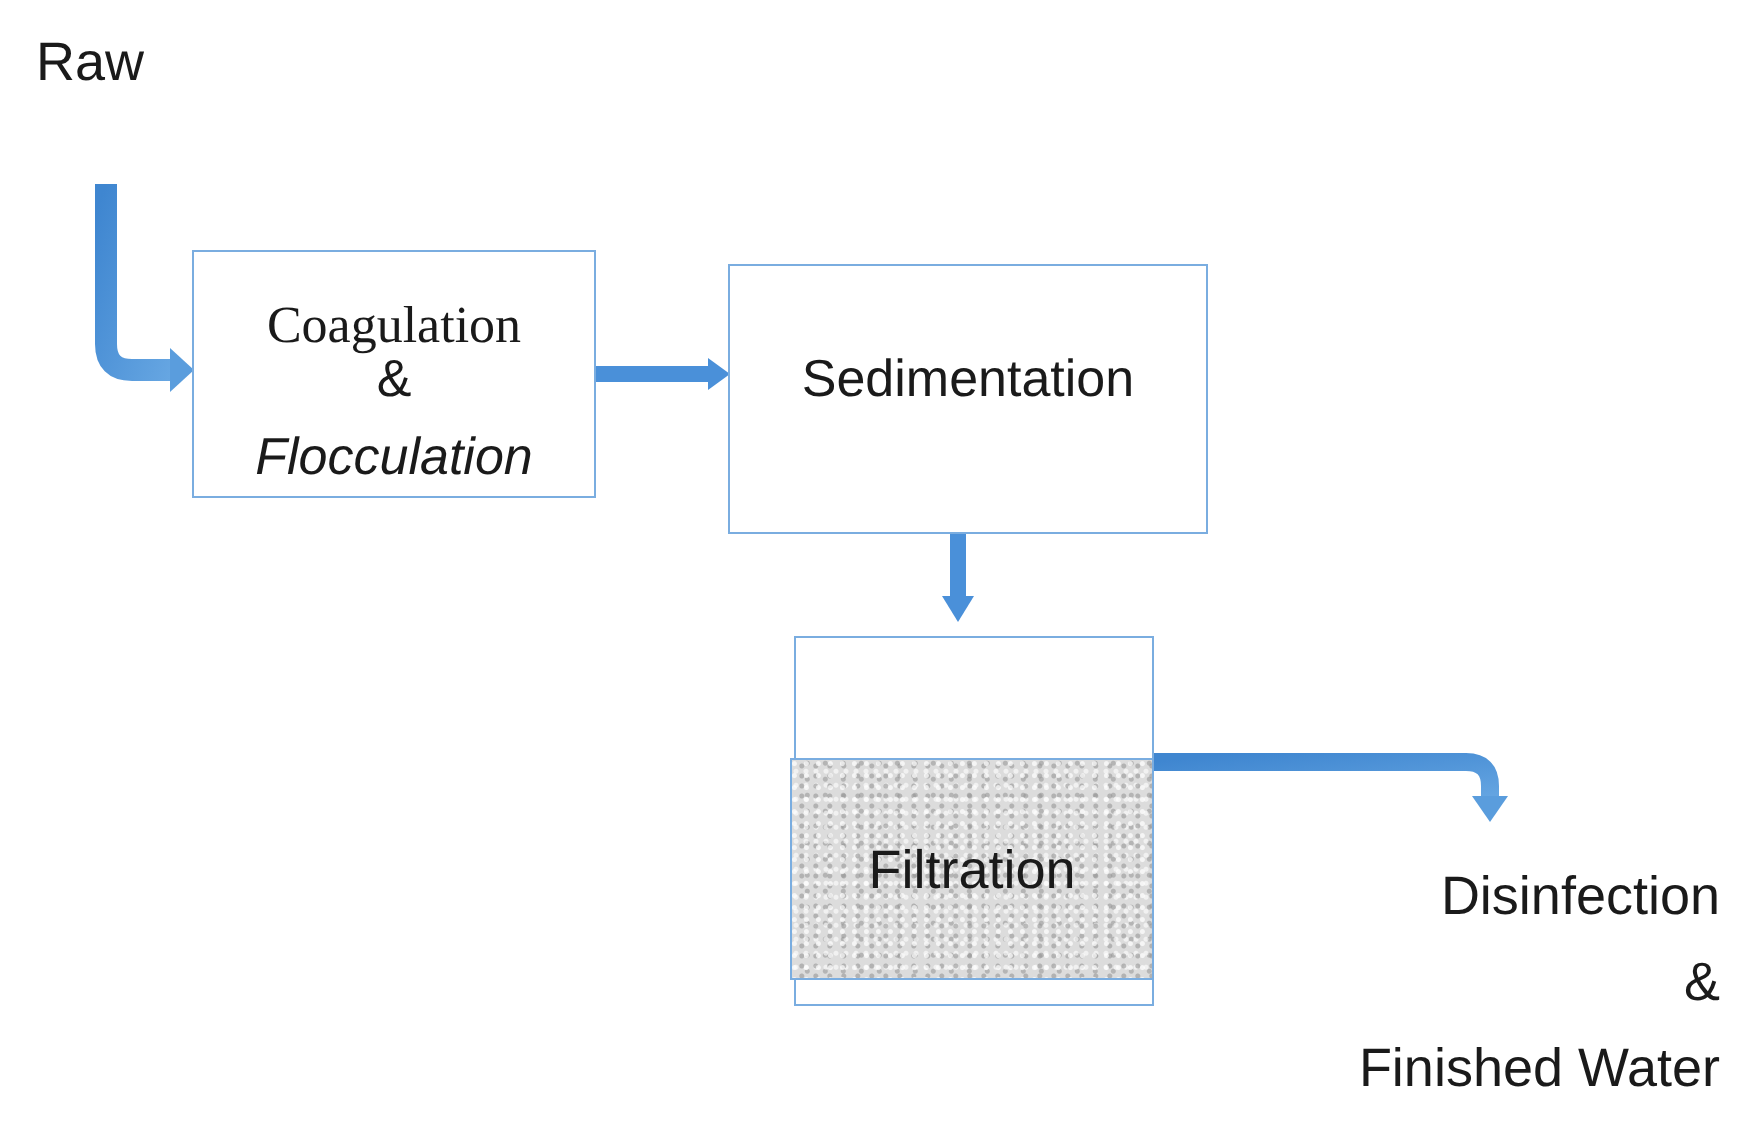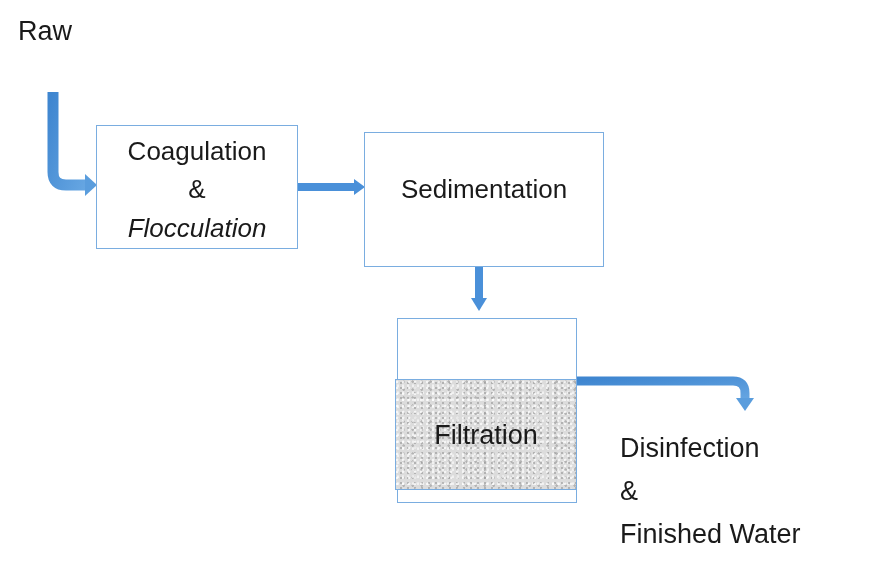--- a/index.html
+++ b/index.html
@@ -1,18 +1,18 @@
 <!DOCTYPE html>
 <html><head>
   <meta charset="utf-8">
   <style>
     html, body { margin: 0; padding: 0; background: #ffffff; }
     body { width: 877px; height: 563px; position: relative; overflow: hidden;
            font-family: "Liberation Sans", sans-serif; color: #1a1a1a; }
-    .label { position: absolute; font-size: 27px; line-height: 38px; text-align: left; white-space: nowrap; }
+    .label { position: absolute; font-size: 27px; line-height: 38px; text-align: right; white-space: nowrap; }
     .box { position: absolute; border: 1.5px solid #7aade0; box-sizing: border-box; background: #fff; }
     .box-text { position: absolute; font-size: 26px; line-height: 38px; text-align: center; width: 100%; }
     .grain {
       position: absolute; box-sizing: border-box; border: 1.5px solid #7aade0;
       background-color: #dcdcdc;
       background-image:
         radial-gradient(circle at 20% 30%, rgba(255,255,255,0.7) 1px, transparent 1.5px),
         radial-gradient(circle at 70% 60%, rgba(150,150,150,0.6) 1px, transparent 1.5px),
         radial-gradient(circle at 40% 80%, rgba(255,255,255,0.6) 1px, transparent 1.5px),
         radial-gradient(circle at 85% 20%, rgba(140,140,140,0.5) 1px, transparent 1.5px);
@@ -50,21 +50,21 @@
     <path d="M576,381 L733,381 Q745,381 745,393 L745,400" fill="none" stroke="url(#ag)" stroke-width="9"></path>
     <polygon points="736,398 745,411 754,398" fill="#5a9ddd"></polygon>
   </g>
 </svg>
 
 <div class="label" style="left:18px; top:12px; text-align:right;">
   <div>Raw</div>
 </div>
 
 <div class="box" style="left:96px; top:125px; width:202px; height:124px;">
-  <div class="box-text" style="top:6px;">Coagulation</div>
+  <div class="box-text" style="top:18px;font-family:Liberation Serif, serif;">Coagulation</div>
   <div class="box-text" style="top:44px;">&amp;</div>
   <div class="box-text" style="top:83px;font-style:italic;">Flocculation</div>
 </div>
 
 <div class="box" style="left:364px; top:132px; width:240px; height:135px;">
   <div class="box-text" style="top:37px;">Sedimentation</div>
 </div>
 
 <div class="box" style="left:397px; top:318px; width:180px; height:185px;"></div>
 <div class="grain" style="left:395px; top:355px; width:182px; height:111px;margin-top:24px;">

